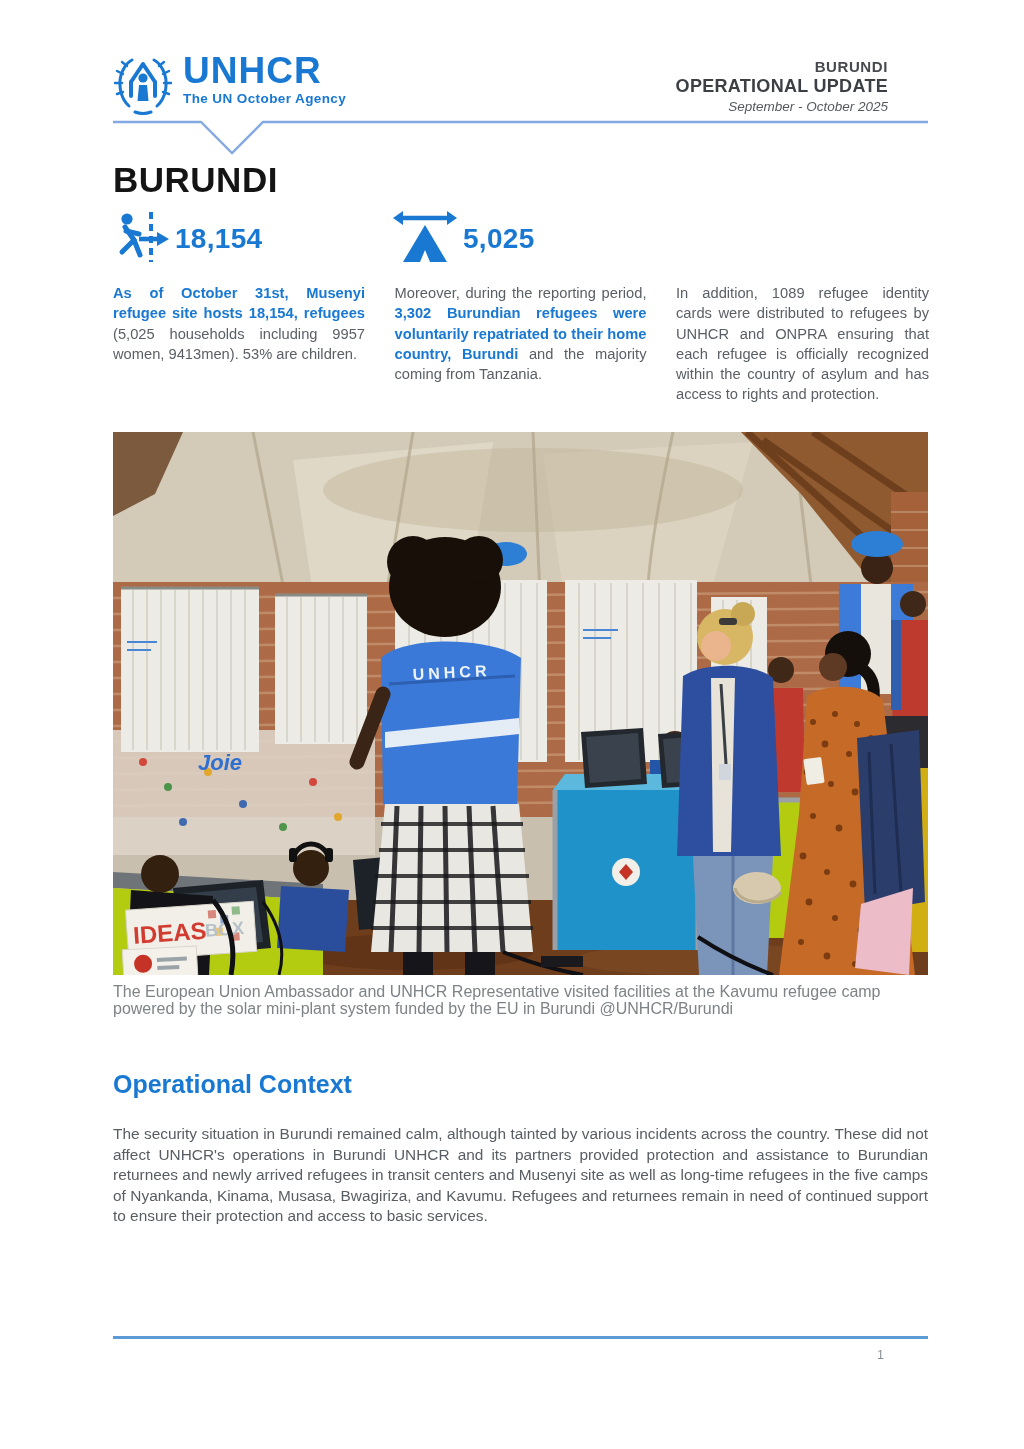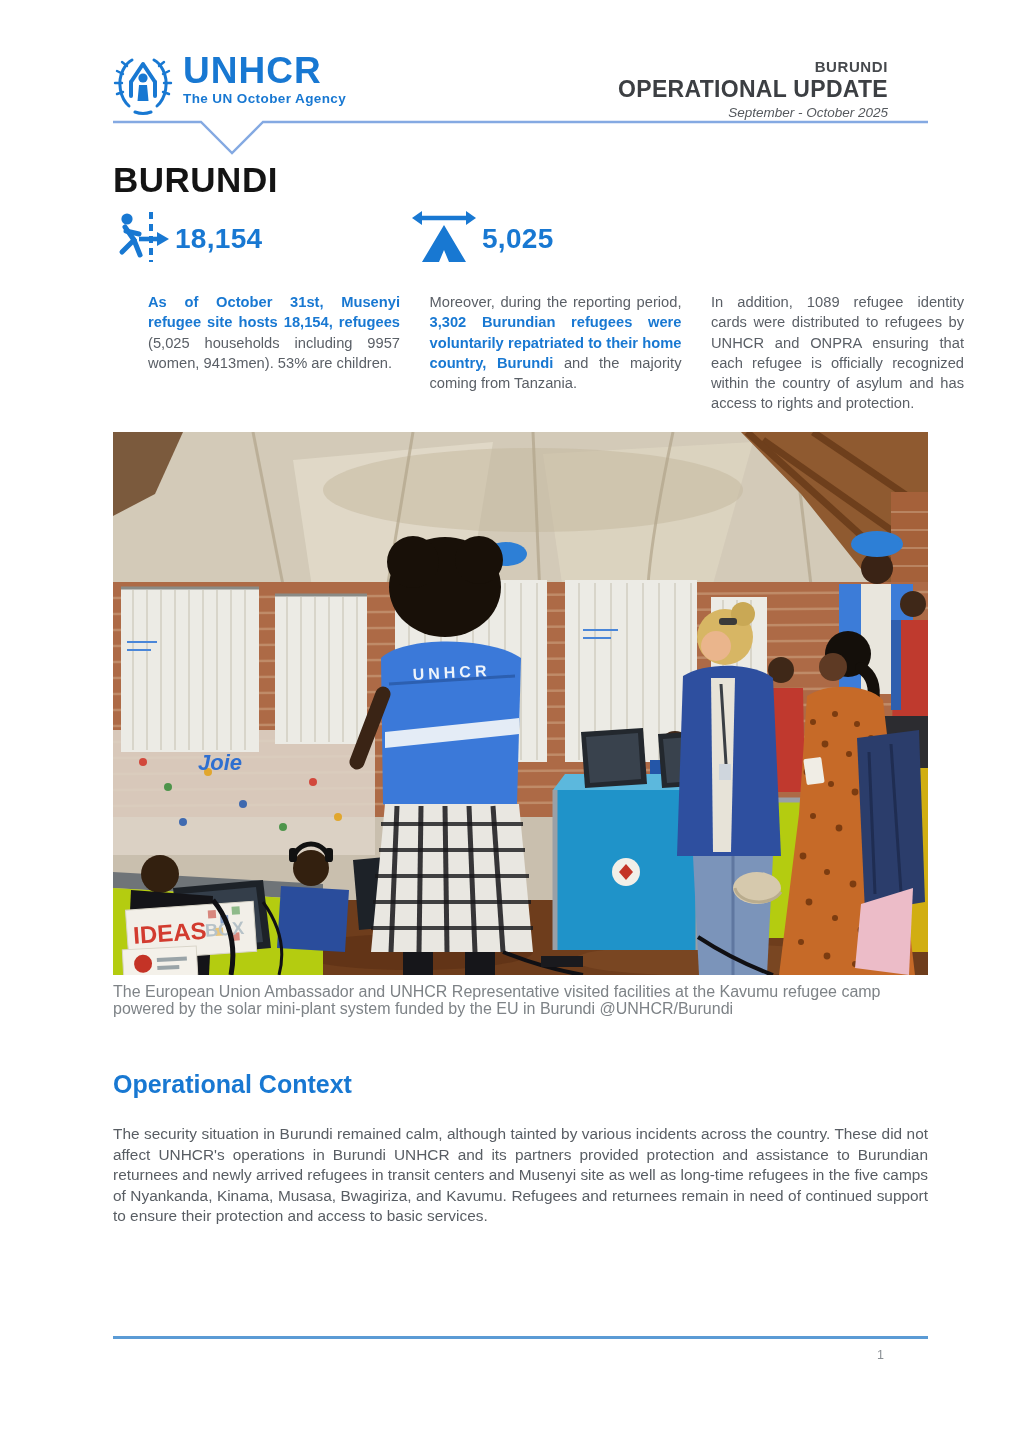--- a/index.html
+++ b/index.html
@@ -6,32 +6,32 @@
   html,body { background:#fff; }
   body { font-family:"Liberation Sans", sans-serif; }
   .page { position:relative; width:984px; height:1449px; background:#fff; overflow:hidden; }
 
   
   .logo { position:absolute; left:113px; top:52px; display:flex; align-items:flex-start; gap:10px; }
   .logo-text .logo-word { font-size:37px; font-weight:800; color:#1878d2; letter-spacing:1px; line-height:1; }
   .logo-text .logo-tag { font-size:13.5px; font-weight:700; color:#1878d2; letter-spacing:.4px; margin-top:2px; }
   .hdr-right { position:absolute; right:96px; top:58px; text-align:right; }
   .hdr-country { font-size:15px; font-weight:600; color:#46494d; letter-spacing:.6px; }
-  .hdr-doctype { font-size:23px; font-weight:700; color:#3c3f43; letter-spacing:.3px; margin-top:1px; }
+  .hdr-doctype { font-size:18px; font-weight:700; color:#3c3f43; letter-spacing:.3px; margin-top:1px; }
   .hdr-period { font-size:13.5px; font-style:italic; color:#55595e; margin-top:2px; }
   .divider { position:absolute; left:113px; top:120px; }
 
   
   .doc-title { position:absolute; left:113px; top:160px; font-size:35px; font-weight:800; color:#141414; letter-spacing:.5px; }
-  .stats { position:absolute; left:113px; top:210px; width:815px; display:grid; grid-template-columns:252px 252px 253px; column-gap:47px; }
+  .stats { position:absolute; left:113px; top:210px; width:815px; display:grid; grid-template-columns:252px 252px 253px; column-gap:28px; }
   .stat { display:flex; align-items:center; gap:6px; }
   .stat-value { font-size:28px; font-weight:700; color:#1878d2; letter-spacing:.3px; }
 
   
-  .cols { position:absolute; left:113px; top:292px; width:815px; display:grid; grid-template-columns:252px 252px 253px; column-gap:29.5px;margin-left:35px; }
+  .cols { position:absolute; left:113px; top:283px; width:815px; display:grid; grid-template-columns:252px 252px 253px; column-gap:29.5px; }
   .col { font-size:14.7px; line-height:20.3px; text-align:justify; color:#5a5f66; }
   .col .hl { color:#1878d2; font-weight:700; }
 
   
   .photo { position:absolute; left:113px; top:432px; width:815px; height:543px; background:#c9bfae; overflow:hidden; }
   .caption { position:absolute; left:113px; top:984px; width:815px; font-size:16px; line-height:16.5px; color:#7e8387; }
 
   
   .sec-head { position:absolute; left:113px; top:1070px; font-size:25px; font-weight:700; color:#1878d2; }
   .sec-body { position:absolute; left:113px; top:1124px; width:815px; font-size:15.4px; line-height:20.6px; text-align:justify; color:#585d63; }

